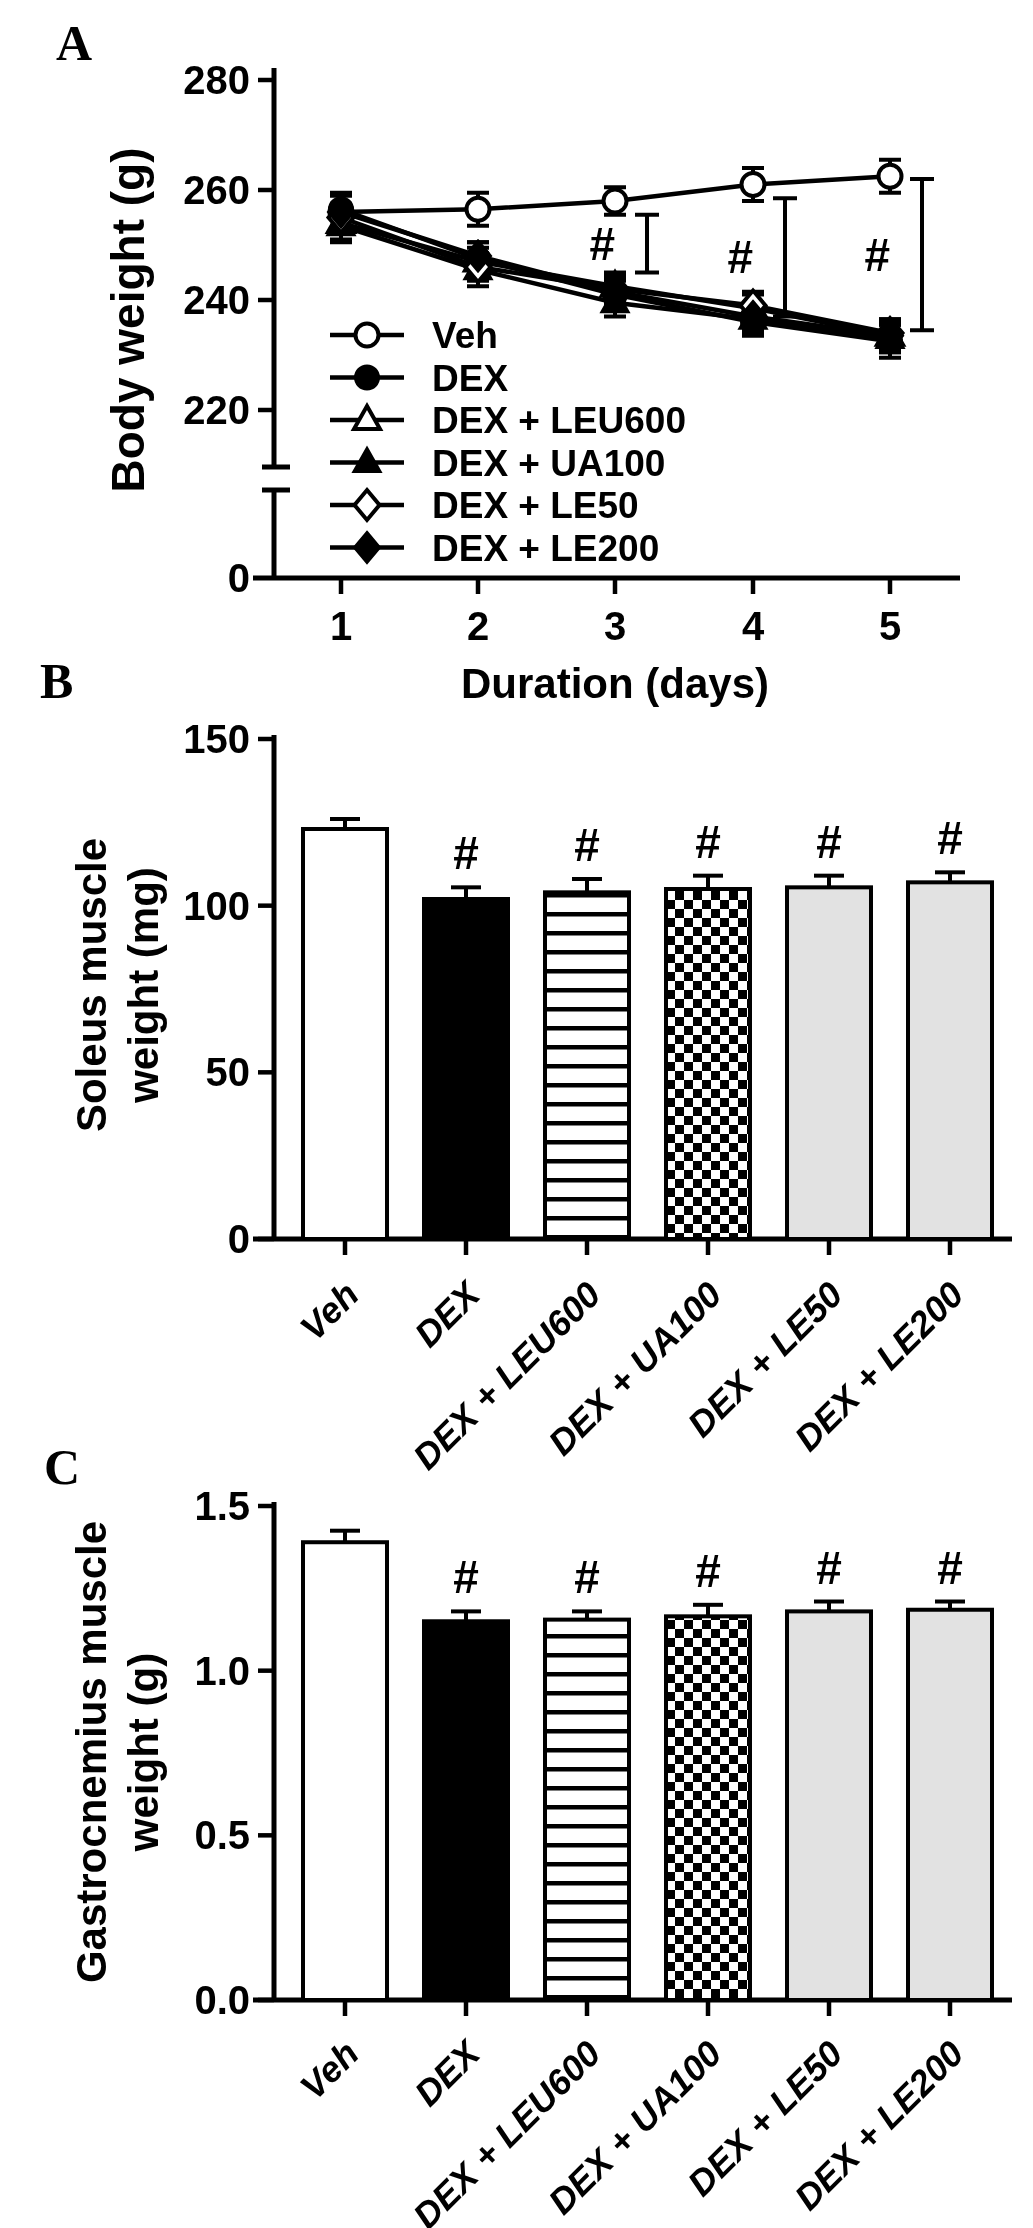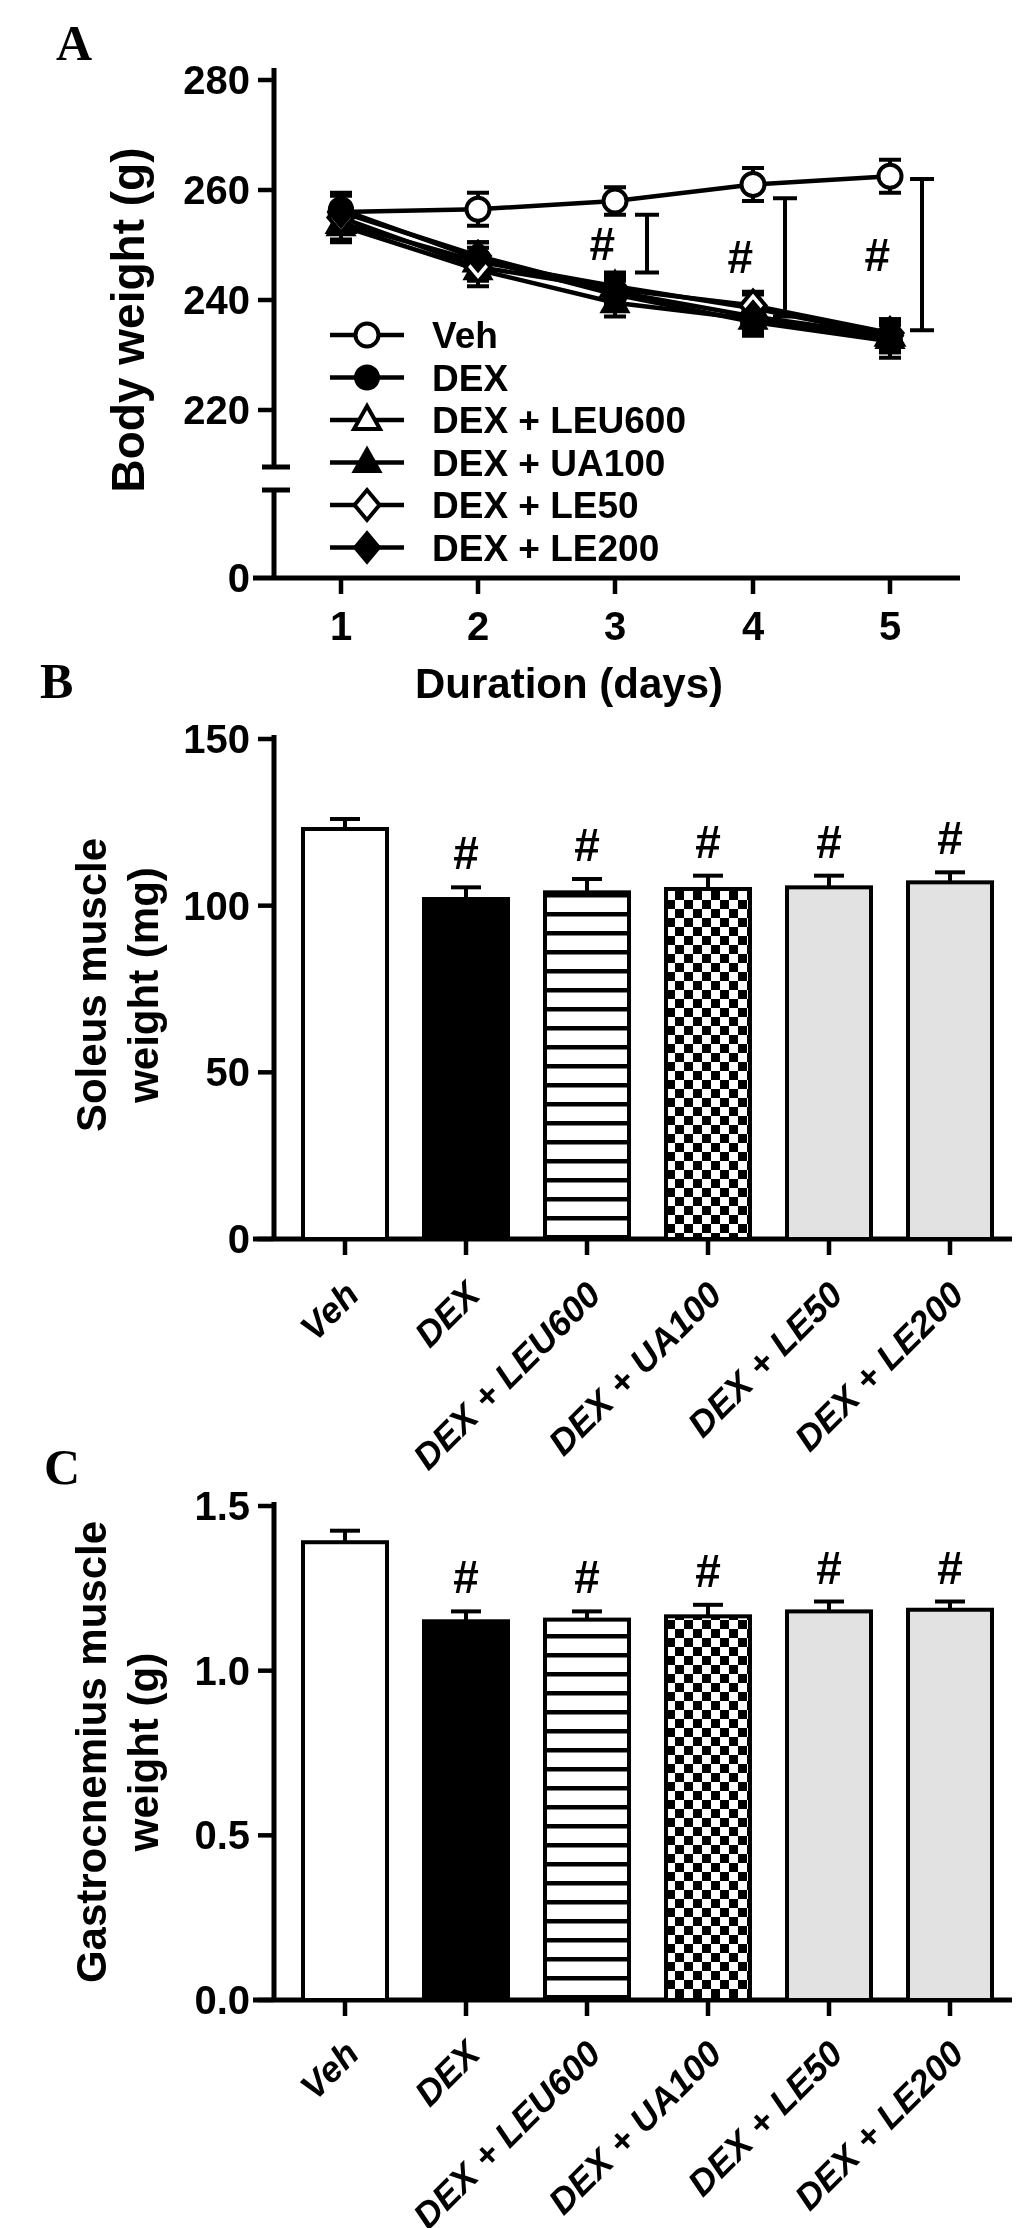--- a/index.html
+++ b/index.html
@@ -7,21 +7,21 @@
        font-family:"Liberation Sans",sans-serif;color:#000;}
   .panel-letter{position:absolute;font-family:"Liberation Serif",serif;
        font-weight:700;font-size:50px;color:#000;}
   #plA{left:56px;top:14px;}
   #plB{left:40px;top:652px;}
   #plC{left:44px;top:1438px;}
   .ylab{position:absolute;text-align:center;font-weight:700;transform:rotate(-90deg);}
   .ylabA{left:-152px;top:292px;width:560px;height:56px;line-height:56px;font-size:46px;}
   .ylabB{left:-142px;top:933px;width:520px;height:104px;line-height:52px;font-size:42px;}
   .ylabC{left:-162px;top:1700px;width:560px;height:104px;line-height:52px;font-size:42px;}
-  .xlab{position:absolute;left:415px;top:660px;width:400px;text-align:left;
+  .xlab{position:absolute;left:415px;top:660px;width:400px;text-align:center;
         font-weight:700;font-size:42px;}
   svg{position:absolute;left:0;top:0;}
   svg text{font-family:"Liberation Sans",sans-serif;font-weight:700;fill:#000;}
 </style>
 </head>
 <body>
 
 <div class="fig">
   <div class="panel-letter" id="plA">A</div>
   <div class="panel-letter" id="plB">B</div>

